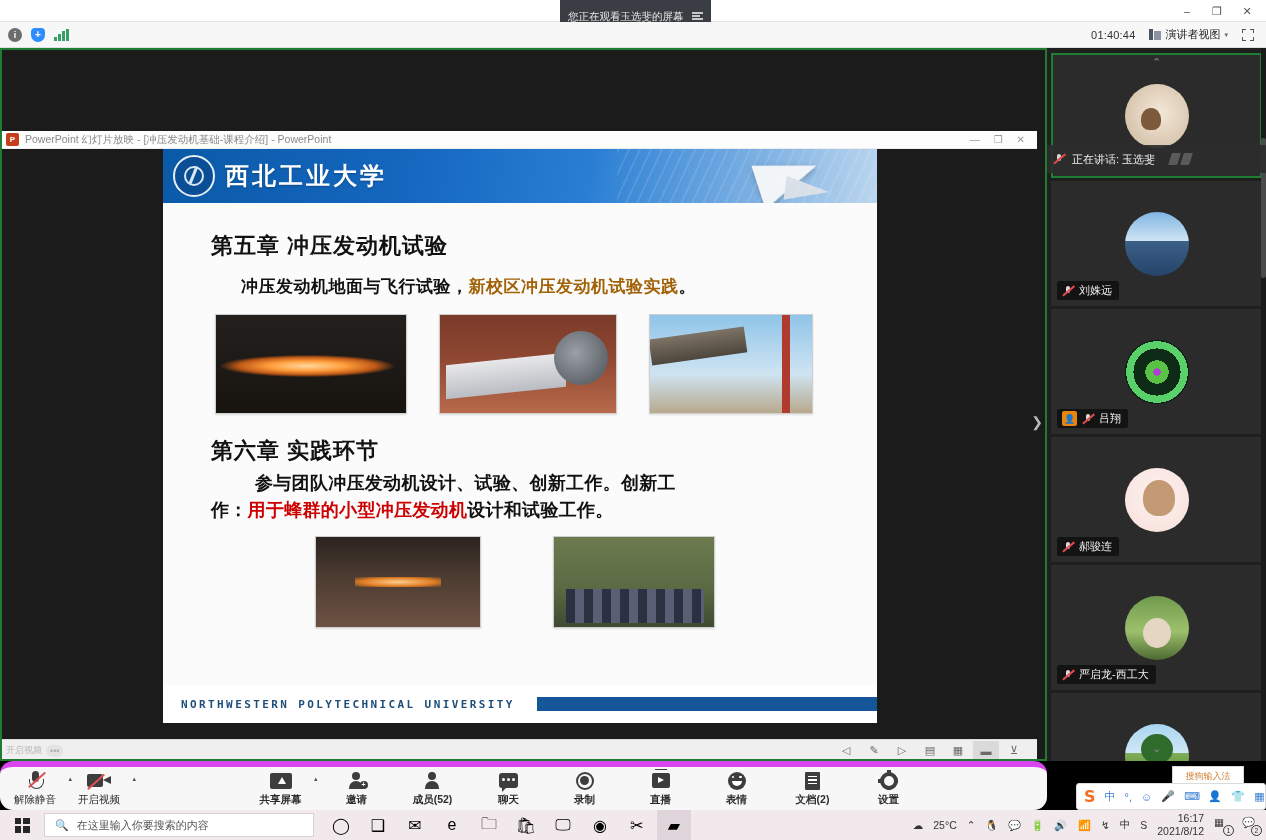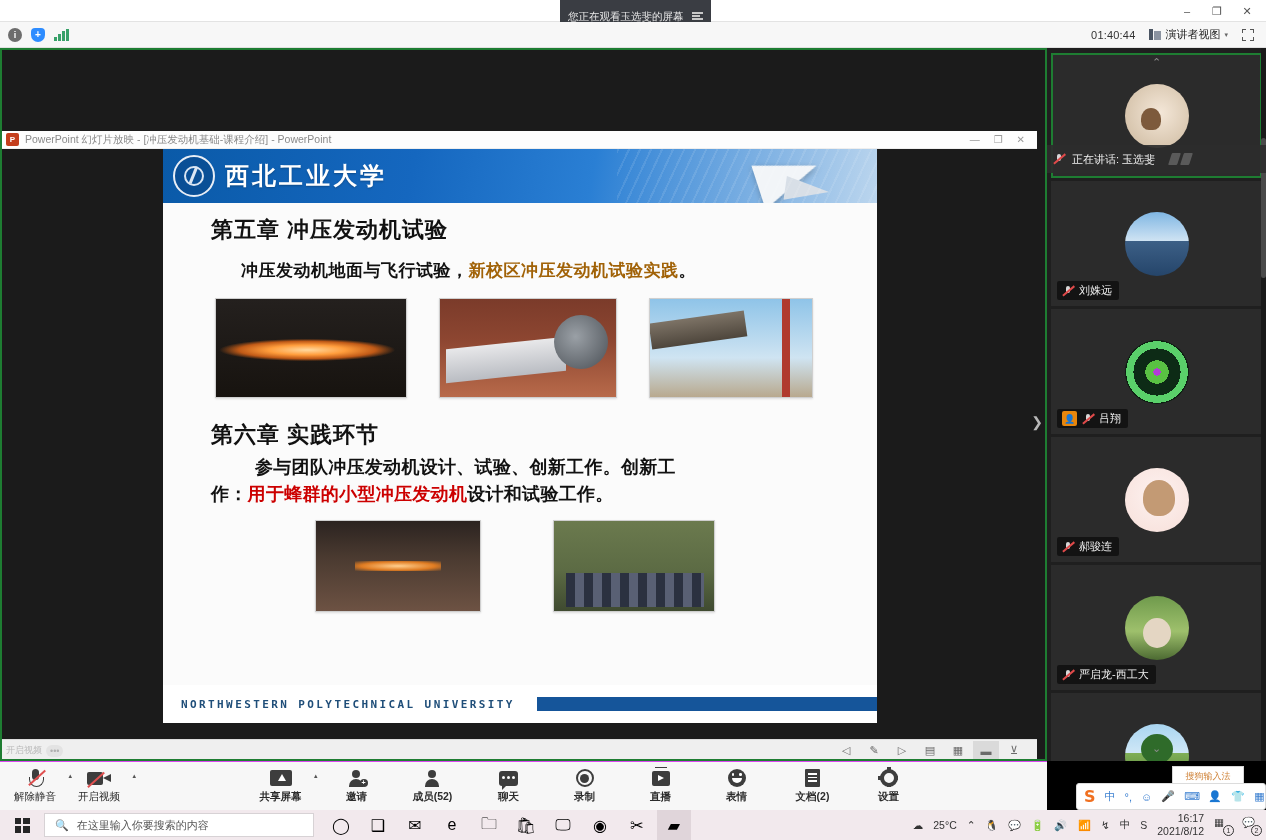--- a/index.html
+++ b/index.html
@@ -118,21 +118,21 @@
     filter:drop-shadow(0 2px 3px rgba(0,0,0,.25));
   }
   .paper-plane2 {
     position:absolute; right:48px; top:30px; width:0; height:0;
     border-left:44px solid #d8dfe7; border-top:10px solid transparent;
     border-bottom:14px solid transparent; transform:rotate(8deg);
   }
 
   .slide-body { position:relative; height:520px; padding:10px 0 0 0; }
   .ch-title {
-    font-size:22px; font-weight:bold; color:#111; margin-left:48px; margin-top:2px;
+    font-size:22px; font-weight:bold; color:#111; margin-left:48px; margin-top:18px;
     letter-spacing:1px;
   }
   .ch-sub {
     font-size:17px; font-weight:bold; color:#111; margin:14px 0 0 78px; letter-spacing:.5px;
   }
   .ch-sub .hl { color:#a16207; }
   .photo-row { display:flex; gap:32px; margin:16px 0 0 52px; }
   .photo { border:1px solid #cfcfcf; box-shadow:0 1px 2px rgba(0,0,0,.12); }
   .ph1 { width:192px; height:100px; background:
       radial-gradient(ellipse 110px 14px at 48% 52%, #ffd9a0 0%, #ff9d3c 35%, #c05a17 62%, rgba(60,30,12,0) 80%),
@@ -247,22 +247,22 @@
   .scroll-up, .scroll-down {
     position:absolute; left:50%; transform:translateX(-50%); color:#8c8c8c; font-size:11px; z-index:14;
   }
   .scroll-up { top:8px; } .scroll-down { bottom:6px; }
   .sb-scrollbar { position:absolute; right:0; top:0; width:5px; height:713px; background:#1a1a1a; }
   .sb-thumb { position:absolute; right:0; top:90px; width:5px; height:140px; background:#4a4a4a; border-radius:3px; }
 
   
   .zoom-bottom {
     position:absolute; left:0; top:761px; width:1047px; height:49px;
-    background:#f7f7f7; border-top:1px solid #d946ef;
-    display:flex; align-items:center;
+    background:#f7f7f7; border-top:6px solid #d946ef;
+    display:flex; align-items:center;border-radius:13px;
   }
   .zb-left { display:flex; align-items:center; gap:18px; margin-left:12px; }
   .zb-item { display:flex; flex-direction:column; align-items:center; gap:2px;
              min-width:46px; color:#2b2b2b; font-size:10.5px; position:relative; }
   .zb-ic { height:20px; display:flex; align-items:center; justify-content:center; }
   .zb-caret { position:absolute; right:-14px; top:4px; font-size:7px; color:#555; }
 
   .mic-big { width:14px; height:19px; position:relative; }
   .mic-big::before{content:"";position:absolute;left:4px;top:0;width:7px;height:11px;
                    border-radius:4px;background:#3d3d3d;}

